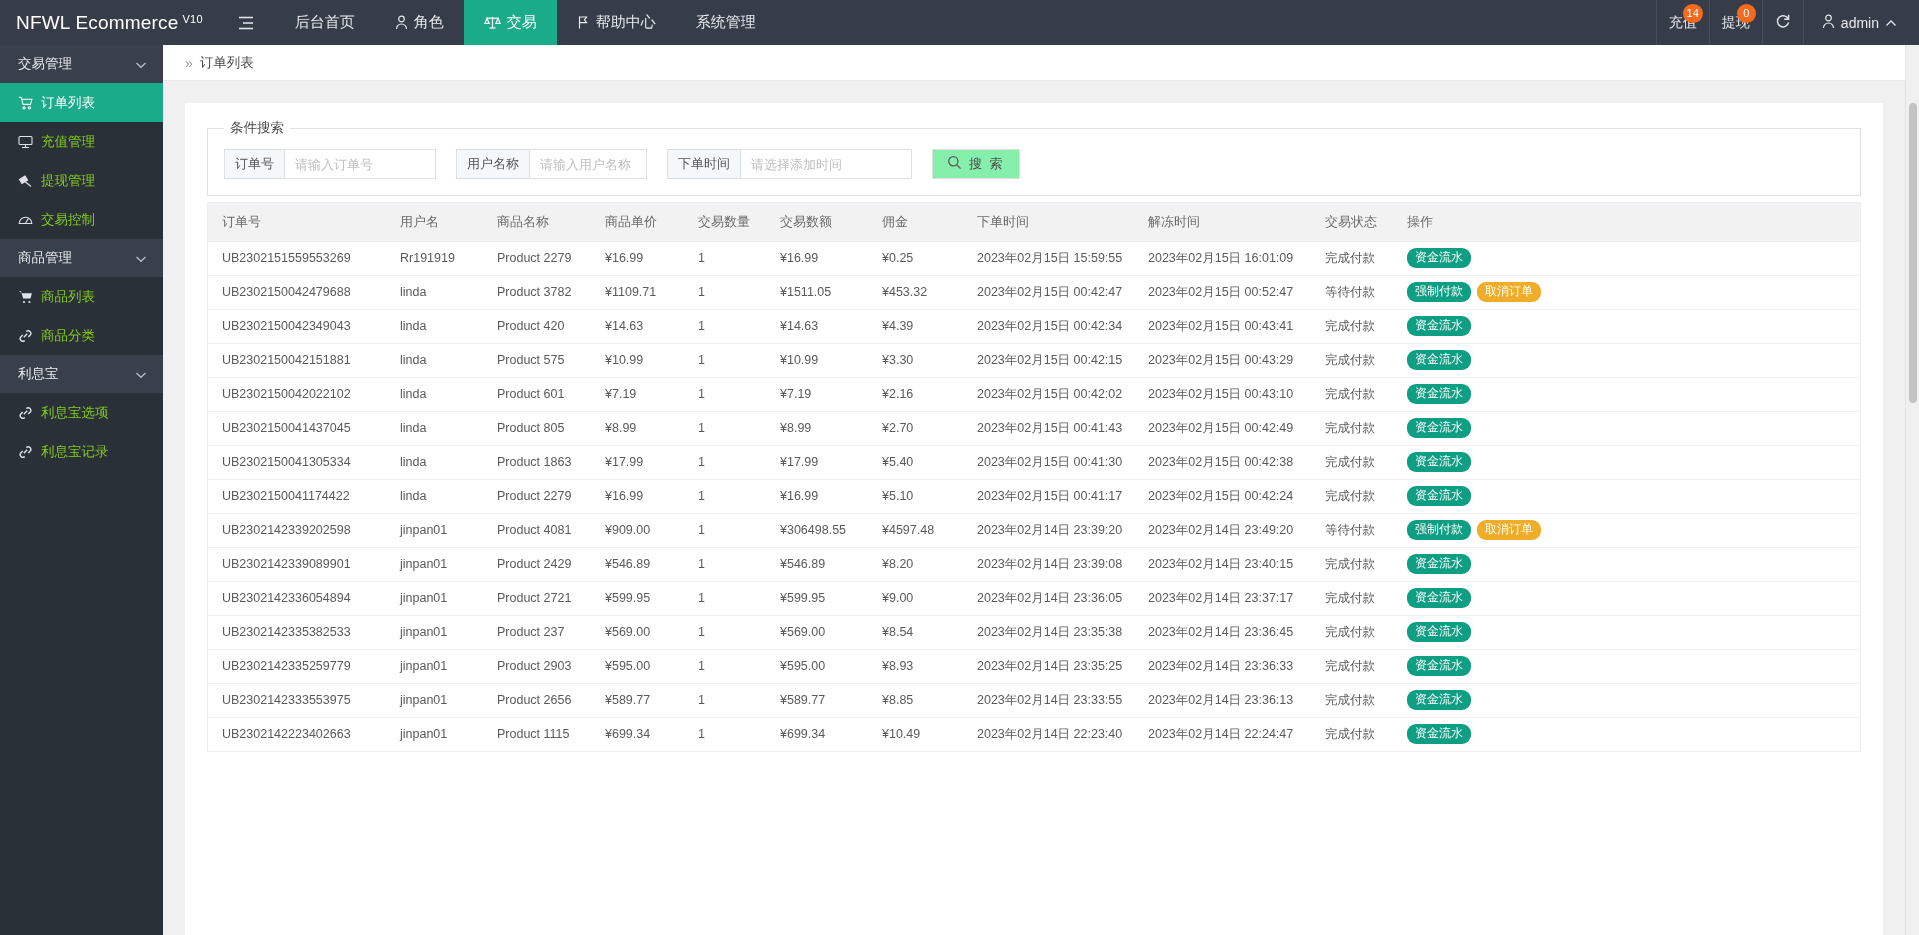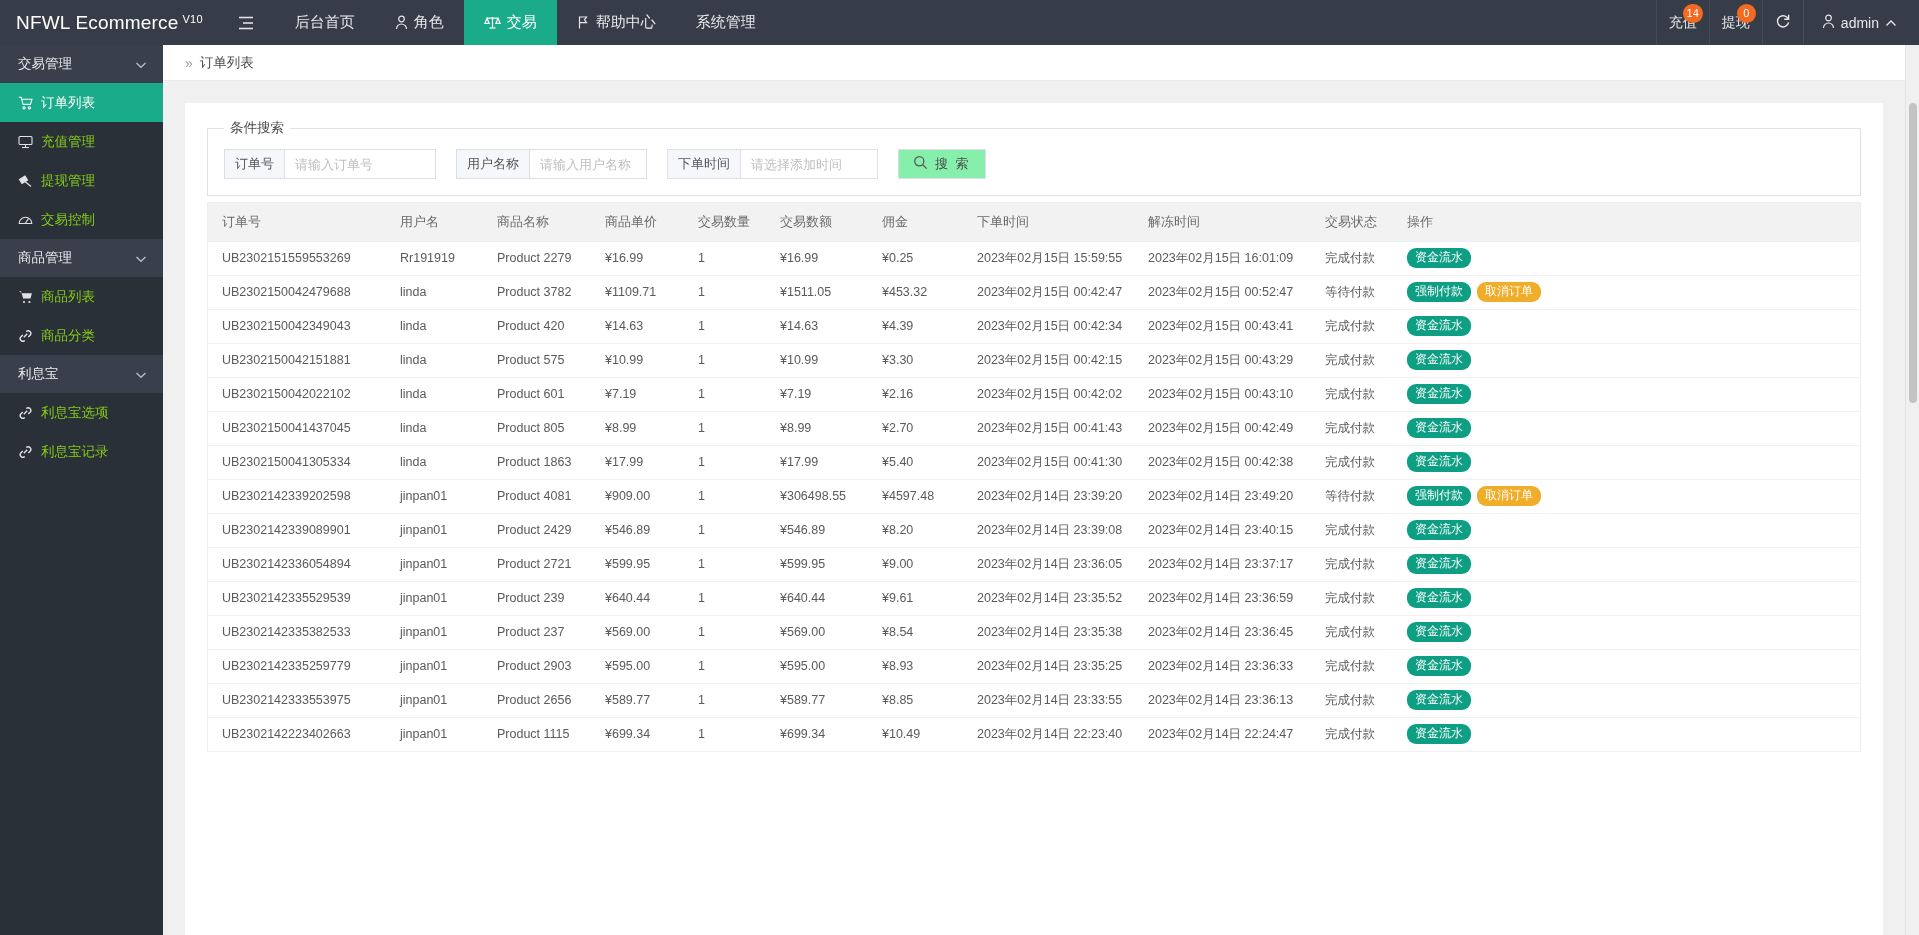--- a/index.html
+++ b/index.html
@@ -117,21 +117,21 @@
     color: #555; font-size: 13px; white-space: nowrap;
   }
   .field input {
     border: 1px solid #dcdfe6; background: #fff;
     padding: 0 10px; font-size: 13px; color: #444;
     font-family: inherit; outline: none;
   }
   .field input::placeholder { color: #bfbfbf; }
   .w-order { width: 152px; }
   .w-user { width: 118px; }
-  .w-time { width: 138px; }
+  .w-time { width: 172px; }
   .btn-search {
     display: inline-flex; align-items: center; gap: 7px;
     height: 30px; padding: 0 14px;
     background: #86efac; border: 1px solid #dcdfe6;
     color: #4a4a4a; font-size: 13px; cursor: pointer;
     font-family: inherit;
     letter-spacing: 2px;
   }
 
   
@@ -518,20 +518,33 @@
                   <td class="c-price">¥17.99</td>
                   <td class="c-qty">1</td>
                   <td class="c-amt">¥17.99</td>
                   <td class="c-comm">¥5.40</td>
                   <td class="c-otime">2023年02月15日 00:41:30</td>
                   <td class="c-ftime">2023年02月15日 00:42:38</td>
                   <td class="c-status">完成付款</td>
                   <td class="c-ops"><span class="pill teal">资金流水</span></td>
                 </tr>
                 <tr>
+                  <td class="c-order">UB2302150041174422</td>
+                  <td class="c-user">linda</td>
+                  <td class="c-prod">Product 2279</td>
+                  <td class="c-price">¥16.99</td>
+                  <td class="c-qty">1</td>
+                  <td class="c-amt">¥16.99</td>
+                  <td class="c-comm">¥5.10</td>
+                  <td class="c-otime">2023年02月15日 00:41:17</td>
+                  <td class="c-ftime">2023年02月15日 00:42:24</td>
+                  <td class="c-status">完成付款</td>
+                  <td class="c-ops"><span class="pill teal">资金流水</span></td>
+                </tr>
+                <tr>
                   <td class="c-order">UB2302142339202598</td>
                   <td class="c-user">jinpan01</td>
                   <td class="c-prod">Product 4081</td>
                   <td class="c-price">¥909.00</td>
                   <td class="c-qty">1</td>
                   <td class="c-amt">¥306498.55</td>
                   <td class="c-comm">¥4597.48</td>
                   <td class="c-otime">2023年02月14日 23:39:20</td>
                   <td class="c-ftime">2023年02月14日 23:49:20</td>
                   <td class="c-status">等待付款</td>
@@ -557,33 +570,20 @@
                   <td class="c-price">¥599.95</td>
                   <td class="c-qty">1</td>
                   <td class="c-amt">¥599.95</td>
                   <td class="c-comm">¥9.00</td>
                   <td class="c-otime">2023年02月14日 23:36:05</td>
                   <td class="c-ftime">2023年02月14日 23:37:17</td>
                   <td class="c-status">完成付款</td>
                   <td class="c-ops"><span class="pill teal">资金流水</span></td>
                 </tr>
                 <tr>
-                  <td class="c-order">UB2302142335529539</td>
-                  <td class="c-user">jinpan01</td>
-                  <td class="c-prod">Product 239</td>
-                  <td class="c-price">¥640.44</td>
-                  <td class="c-qty">1</td>
-                  <td class="c-amt">¥640.44</td>
-                  <td class="c-comm">¥9.61</td>
-                  <td class="c-otime">2023年02月14日 23:35:52</td>
-                  <td class="c-ftime">2023年02月14日 23:36:59</td>
-                  <td class="c-status">完成付款</td>
-                  <td class="c-ops"><span class="pill teal">资金流水</span></td>
-                </tr>
-                <tr>
                   <td class="c-order">UB2302142335382533</td>
                   <td class="c-user">jinpan01</td>
                   <td class="c-prod">Product 237</td>
                   <td class="c-price">¥569.00</td>
                   <td class="c-qty">1</td>
                   <td class="c-amt">¥569.00</td>
                   <td class="c-comm">¥8.54</td>
                   <td class="c-otime">2023年02月14日 23:35:38</td>
                   <td class="c-ftime">2023年02月14日 23:36:45</td>
                   <td class="c-status">完成付款</td>

